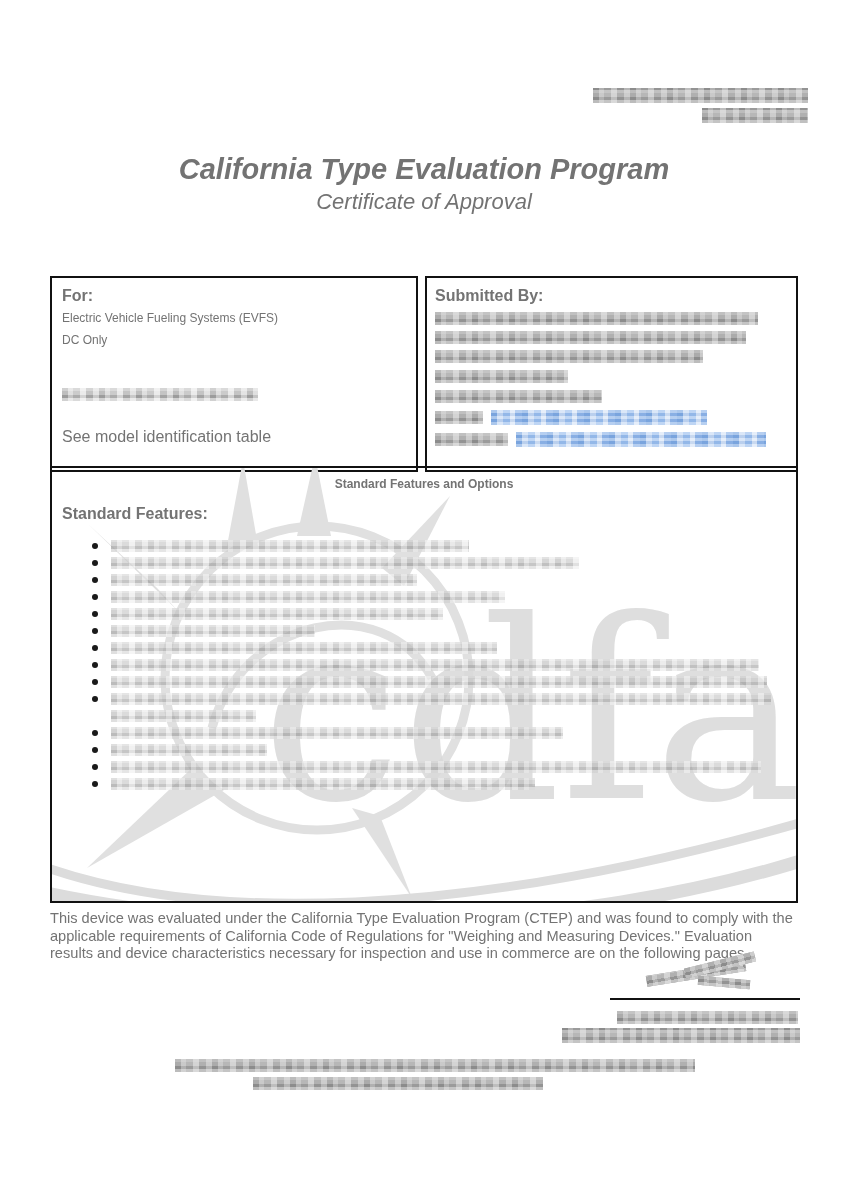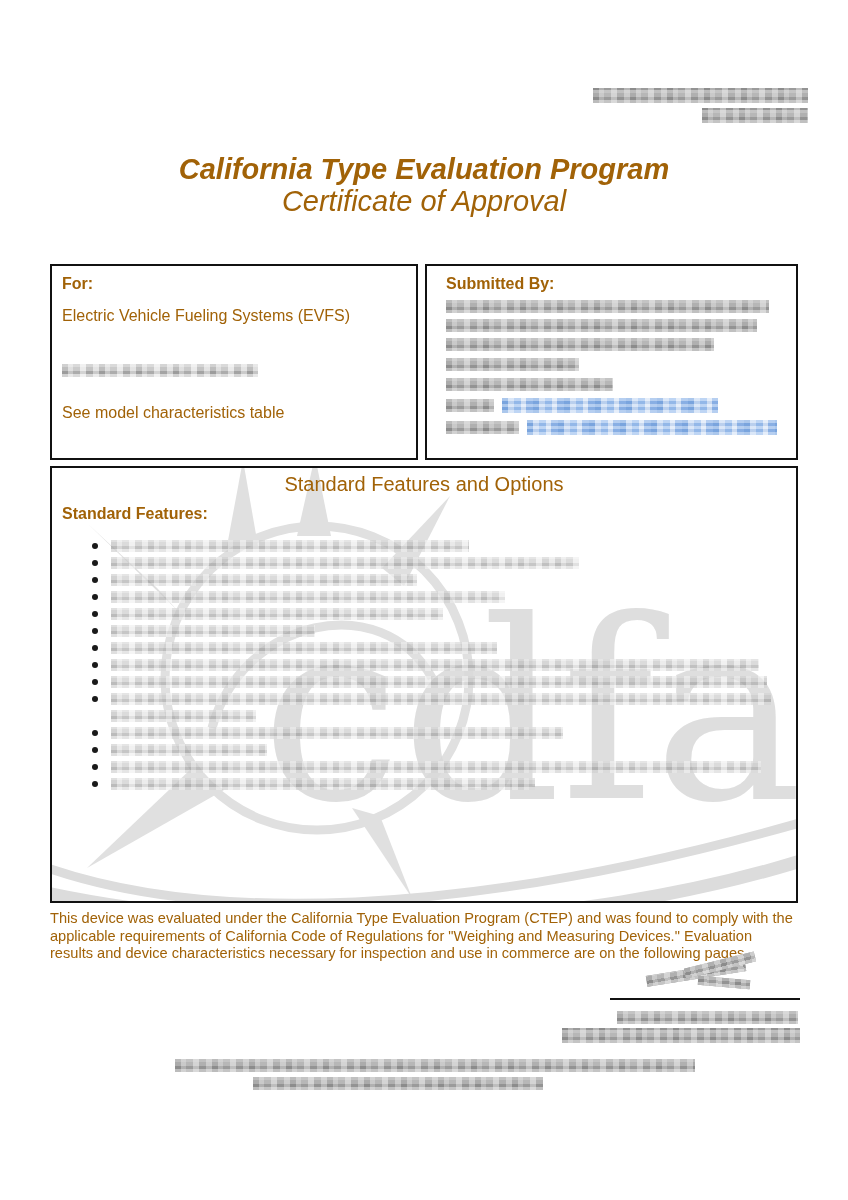--- a/index.html
+++ b/index.html
@@ -1,18 +1,18 @@
 <!DOCTYPE html>
 <html><head>
 <meta charset="utf-8">
 <style>
   html,body{margin:0;padding:0;background:#ffffff;}
   .page{
     position:relative; width:848px; height:1200px; background:#ffffff;
-    font-family:"Liberation Sans", sans-serif; color:#a16207; overflow:hidden;
+    font-family:"Liberation Sans", sans-serif; color:#737373; overflow:hidden;
   }
   
   .redact{
     display:inline-block; height:13px; vertical-align:middle;
     background:
       repeating-linear-gradient(0deg, rgba(255,255,255,.5) 0 3px, rgba(120,120,120,.15) 3px 6px, rgba(255,255,255,.3) 6px 10px),
       repeating-linear-gradient(90deg, #a2a2a2 0 6px, #d2d2d2 6px 11px, #b5b5b5 11px 18px, #e3e3e3 18px 24px, #ababab 24px 31px, #d8d8d8 31px 37px);
     background-color:#c6c6c6;
   }
   .redact--light{opacity:.68;}
@@ -23,38 +23,38 @@
       repeating-linear-gradient(0deg, rgba(255,255,255,.35) 0 3px, rgba(90,130,190,.12) 3px 6px),
       repeating-linear-gradient(90deg, #7ea9e2 0 6px, #c7daf4 6px 12px, #9bbfee 12px 19px, #d8e5f7 19px 24px, #8fb5e9 24px 31px);
     background-color:#aecbf0;
   }
   
   .meta1{position:absolute; left:593px; top:88px; width:215px; height:15px;}
   .meta2{position:absolute; left:702px; top:108px; width:106px; height:15px;}
   
   .titles{position:absolute; left:0; top:152px; width:848px; text-align:center;}
   .title-1{font-size:29px; font-weight:bold; font-style:italic; line-height:34px;}
-  .title-2,.title-3{font-size:29px; font-style:italic; line-height:31px;}
-  
-  .boxes{position:absolute; left:50px; top:264px; width:748px; display:flex; gap:7px;}
+  .title-2,.title-3{font-size:22px; font-style:italic; line-height:31px;}
+  
+  .boxes{position:absolute; left:50px; top:276px; width:748px; display:flex; gap:7px;}
   .infobox{border:2px solid #111; box-sizing:border-box; height:196px; padding:8px 10px; background:transparent;}
   .infobox--for{width:368px;}
-  .infobox--sub{flex:1; padding:8px 19px;}
+  .infobox--sub{flex:1; padding:8px 8px;}
   .box-label{font-size:16px; font-weight:bold; line-height:20px;}
-  .box-text{font-size:16px; line-height:20px; margin-top:12px;}
+  .box-text{font-size:12px; line-height:20px; margin-top:2px;}
   .models-bar{display:block; width:196px; margin-top:38px;}
   .see-note{font-size:16px; line-height:20px; margin-top:26px;}
   .addr-rows{margin-top:6px;}
   .addr-rows .redact{display:block; margin-bottom:6px;}
   .contact-rows .r-row{margin-top:7px; display:flex; align-items:center; gap:8px;}
   
   .featbox{position:absolute; left:50px; top:466px; width:748px; height:437px;
     border:2px solid #111; box-sizing:border-box; overflow:hidden;}
   .featbox-inner{position:relative; z-index:1;}
-  .fb-title{margin-top:6px; text-align:center; font-weight:normal; font-size:20px; line-height:20px;}
+  .fb-title{margin-top:6px; text-align:center; font-weight:bold; font-size:12px; line-height:20px;}
   .fb-label{margin:10px 0 16px 10px; font-weight:bold; font-size:16px; line-height:20px;}
   ul.features{list-style:none; margin:3px 0 0 0; padding:0;}
   ul.features li{display:flex; align-items:flex-start; margin:0 0 5px 40px;}
   .dot{width:6px; height:6px; border-radius:50%; background:#1a1a1a; margin:3px 13px 0 0; flex:none;}
   .bars .redact{display:block; height:12px;}
   .bars .redact + .redact{margin-top:5px;}
   .fb-options{margin:12px 0 0 10px; font-weight:bold; font-size:16px; line-height:20px;}
   ul.options{list-style:none; margin:8px 0 0 0; padding:0;}
   ul.options li{display:flex; align-items:flex-start; margin:0 0 5px 52px; font-size:15px; line-height:19px;}
   ul.options .dot{margin-top:7px;}
@@ -84,22 +84,23 @@
 
   <div class="titles">
     <div class="title-1">California Type Evaluation Program</div>
     <div class="title-2">Certificate of Approval</div>
   </div>
 
   <div class="boxes">
     <div class="infobox infobox--for">
       <div class="box-label">For:</div>
       <div class="box-text">Electric Vehicle Fueling Systems (EVFS)</div>
+      <div class="box-text">DC Only</div>
       <span class="redact models-bar" style="width: 196px;"></span>
-      <div class="see-note">See model characteristics table</div>
+      <div class="see-note">See model identification table</div>
     </div>
 
     <div class="infobox infobox--sub">
       <div class="box-label">Submitted By:</div>
 
       <div class="addr-rows">
 
           <span class="redact redact--dark" style="width: 323px;"></span>
 
           <span class="redact redact--dark" style="width: 311px;"></span>

